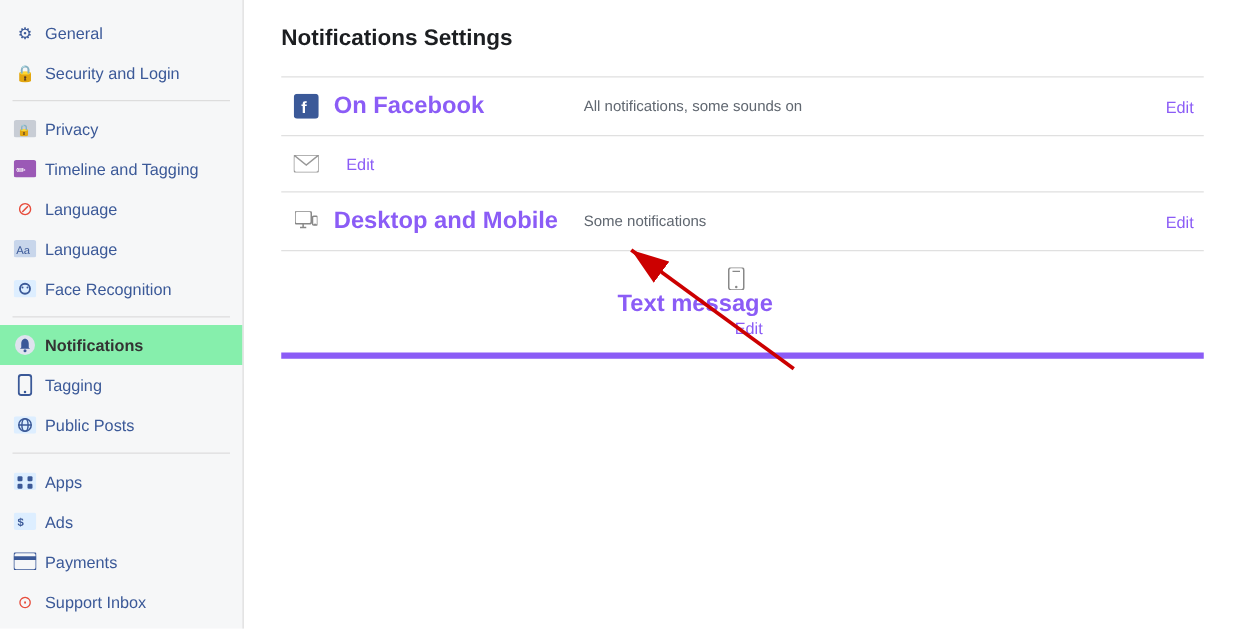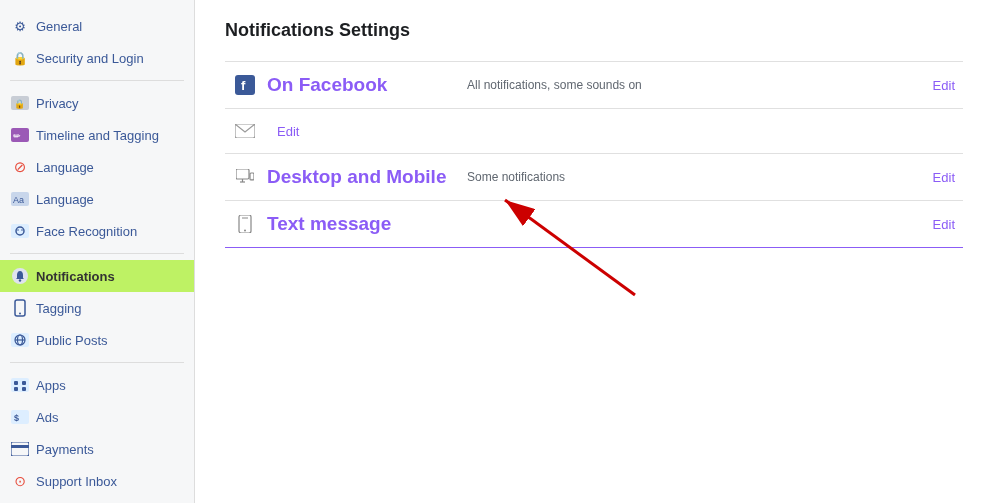--- a/index.html
+++ b/index.html
@@ -29,21 +29,21 @@
       display: flex;
       align-items: center;
       padding: 6px 10px;
       cursor: pointer;
       color: #3b5998;
       font-size: 13px;
       text-decoration: none;
     }
 
     .sidebar-item.active {
-      background: #bef264;
+      background: #86efac;
       font-weight: bold;
       color: #333;
     }
 
     .sidebar-item .icon {
       width: 20px;
       height: 20px;
       margin-right: 6px;
       display: flex;
       align-items: center;
@@ -76,21 +76,22 @@
       align-items: center;
       border-top: 1px solid #e0e0e0;
       padding: 12px 8px;
     }
 
     .settings-row:first-child {
       border-top: 1px solid #e0e0e0;
     }
 
     .settings-row:last-child {
-      border-bottom: 1px solid #8b5cf6;
+      border-bottom: 5px solid #8b5cf6;
+      flex-direction: column;
     }
 
     .row-icon {
       width: 24px;
       height: 20px;
       margin-right: 10px;
       display: flex;
       align-items: center;
       justify-content: center;
       flex-shrink: 0;

